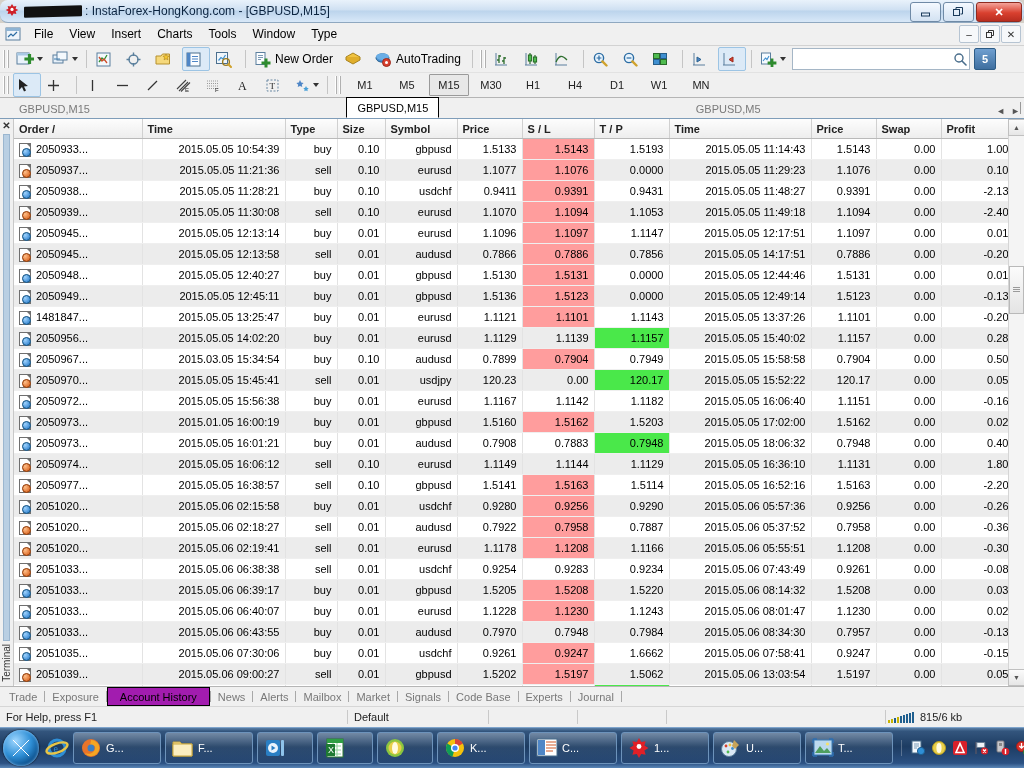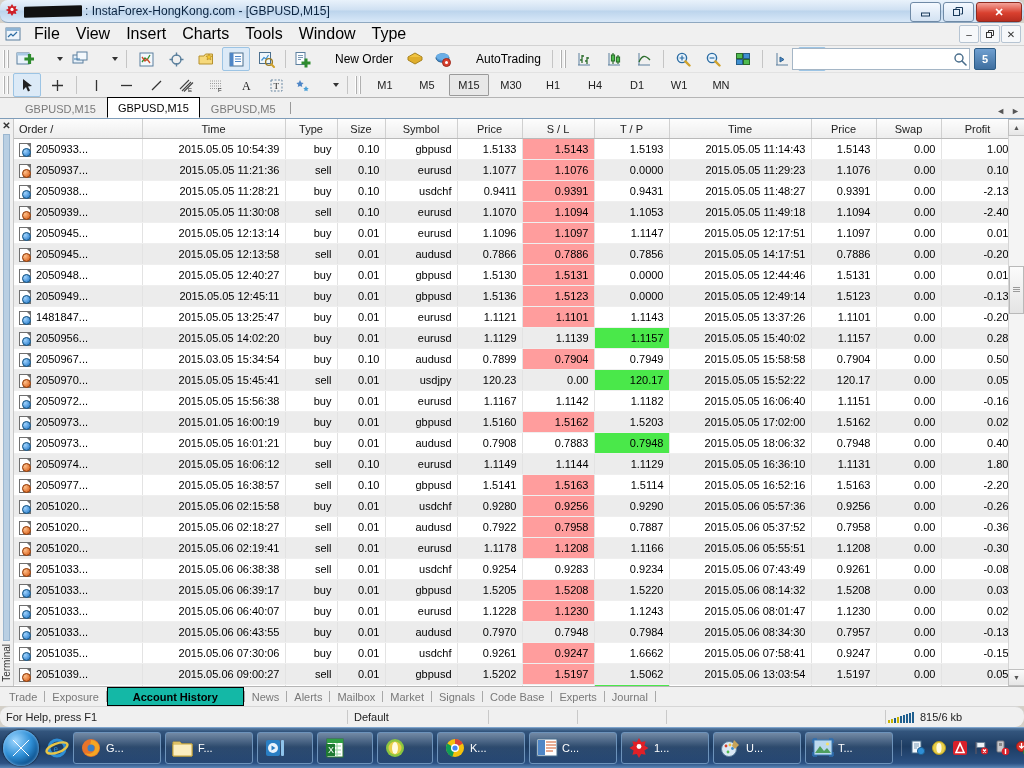--- a/index.html
+++ b/index.html
@@ -28,55 +28,55 @@
           background:linear-gradient(180deg,#f4f9ff,#d3e2f2);
           display:flex;align-items:center;justify-content:center;color:#1a3a5a;font-size:11px;}
   .winbtn.close{background:linear-gradient(180deg,#f4a39a,#d9402f 55%,#b82d20);border-color:#8e2b20;color:#fff;font-weight:bold;width:44px;}
 
   
   .menubar{
     height:22px;flex:0 0 22px;background:#f0f0f0;border-bottom:1px solid #d2d2d2;
     display:flex;align-items:center;position:relative;
   }
   .menubar .mdi-icon{width:18px;height:18px;margin:0 4px;flex:0 0 18px;position:relative;}
-  .menuitem{padding:13px 8px;color:#000;font-size:16px;cursor:default;}
+  .menuitem{padding:13px 8px;color:#000;font-size:12px;cursor:default;}
   .mdibtns{position:absolute;right:3px;top:2px;display:flex;gap:1px;}
   .mdibtn{width:18px;height:16px;border:1px solid #b6c4d2;background:#f6f8fa;border-radius:2px;
           display:flex;align-items:center;justify-content:center;font-size:10px;color:#333;}
 
   
   .toolbar{
     height:26px;flex:0 0 26px;background:#f0f0f0;display:flex;align-items:center;
     border-bottom:1px solid #e2e2e2;position:relative;
   }
   .toolbar.row2{height:24px;flex:0 0 24px;border-bottom:1px solid #b5b5b5;}
   .grip{width:6px;height:18px;margin:0 3px;flex:0 0 6px;
         background:linear-gradient(90deg,#fff 0 1px,#b0b0b0 1px 2px,transparent 2px 4px,#fff 4px 5px,#b0b0b0 5px 6px);
         background-size:6px 100%;}
   .tbsep{width:1px;height:18px;background:#c5c5c5;margin:0 4px;flex:0 0 1px;}
-  .tbtn{height:22px;min-width:22px;display:flex;align-items:center;justify-content:center;
-        padding:0 2px;margin:16px 1px;border:1px solid transparent;border-radius:2px;flex:0 0 auto;gap:20px;}
+  .tbtn{height:22px;min-width:22px;display:flex;align-items:center;
+        padding:0 2px;margin:16px 1px;border:1px solid transparent;border-radius:2px;flex:0 0 auto;}
   .tbtn.pressed{border-color:#9cc4e4;background:#dceaf7;}
   .tbtn .lbl{font-size:12px;color:#000;margin-left:4px;margin-right:3px;white-space:nowrap;}
   .caret{width:0;height:0;border-left:3px solid transparent;border-right:3px solid transparent;
          border-top:4px solid #333;margin-left:3px;}
   .tfbtn{height:20px;min-width:26px;padding:0 6px;display:flex;align-items:center;justify-content:center;
          font-size:11px;color:#222;border:1px solid transparent;border-radius:1px;margin:0 1px;}
   .tfbtn.active{border-color:#9a9a9a;background:#e8e8e8;}
   .searchwrap{position:absolute;right:28px;top:2px;display:flex;align-items:center;}
   .searchbox{width:170px;height:20px;border:1px solid #a5b6c6;background:#fff;display:flex;align-items:center;
              padding:0 2px 0 4px;}
   .searchbox input{border:0;outline:0;flex:1;font-size:11px;font-family:"Liberation Sans",sans-serif;background:transparent;}
   .mqlbadge{width:20px;height:20px;margin-left:4px;background:linear-gradient(180deg,#6f9fd0,#3f6f9f);
             border:1px solid #2d5c86;border-radius:2px;color:#fff;font-size:11px;font-weight:bold;
             display:flex;align-items:center;justify-content:center;}
 
   
   .charttabs{height:20px;flex:0 0 20px;background:#f0f0f0;display:flex;align-items:flex-end;
-             border-bottom:1px solid #7f9db9;position:relative;padding-left:14px;}
+             border-bottom:1px solid #7f9db9;position:relative;padding-left:8px;justify-content:space-between;}
   .ctab{height:17px;padding:0 10px;display:flex;align-items:center;font-size:11px;color:#7a7a7a;
         background:#f0f0f0;border:1px solid transparent;}
   .ctab.active{background:#fff;border:1px solid #000;border-bottom-color:#fff;color:#000;height:19px;position:relative;z-index:2;}
   .ctab-div{width:1px;height:12px;background:#999;align-self:center;margin:0 3px;}
   .ctabnav{position:absolute;right:4px;bottom:2px;display:flex;gap:6px;color:#555;font-size:9px;}
 
   
   .terminal{flex:1 1 auto;display:flex;min-height:0;background:#fff;position:relative;}
   .termside{width:13px;flex:0 0 13px;background:#f0f0f0;border-right:1px solid #c8c8c8;
             display:flex;flex-direction:column;align-items:center;}
@@ -84,33 +84,33 @@
   .termside .vbar{width:5px;flex:1;background:#b9cfe3;margin:3px 0;border:1px solid #9bb6cf;}
   .termside .vtext{writing-mode:vertical-rl;transform:rotate(180deg);font-size:10px;color:#333;margin-bottom:4px;}
 
   .gridwrap{flex:1 1 auto;display:flex;flex-direction:column;min-width:0;}
   .gridscroll{flex:1 1 auto;overflow:hidden;position:relative;}
 
   table.grid{border-collapse:collapse;width:100%;table-layout:fixed;font-size:11px;}
   table.grid th{
     background:linear-gradient(180deg,#fdfdfd,#ededed);
     border-right:1px solid #d0d0d0;border-bottom:1px solid #b9b9b9;
-    font-weight:normal;color:#222;height:19px;padding:0 5px;white-space:nowrap;
+    font-weight:bold;color:#222;height:19px;padding:0 5px;white-space:nowrap;
   }
   table.grid td{
     border-right:1px solid #e3e3e3;border-bottom:1px solid #efefef;
     height:20px;padding:0 5px;white-space:nowrap;color:#000;
   }
   tr.even td{background:#ffffff;}
   tr.odd  td{background:#ececec;}
   td.num{text-align:right;}
   td.hl-red{background:#ff9d9d !important;}
   td.hl-green{background:#4ae84a !important;}
   th.ta-l{text-align:left;}
-  th.ta-r{text-align:center;}
+  th.ta-r{text-align:left;}
 
   .ordercell{display:flex;align-items:center;gap:5px;}
   .ordericon{width:12px;height:13px;position:relative;flex:0 0 12px;}
   .ordericon .page{position:absolute;left:0;top:0;width:10px;height:12px;background:#fff;border:1px solid #6f6f6f;}
   .ordericon .fold{position:absolute;right:1px;top:0;width:0;height:0;border-left:4px solid transparent;border-top:4px solid #6f6f6f;}
   .ordericon .dot{position:absolute;left:3px;bottom:-1px;width:7px;height:7px;border-radius:50%;border:1px solid #2a4f73;}
   .ordericon .dot.buy{background:radial-gradient(circle at 30% 30%,#9fd4ff,#1c72c4);border-color:#14527f;}
   .ordericon .dot.sell{background:radial-gradient(circle at 30% 30%,#ffc08a,#d4550e);border-color:#8d3a08;}
 
   
@@ -121,26 +121,26 @@
   .vs-track{flex:1;width:15px;background:#f4f4f4;position:relative;}
   .vs-thumb{position:absolute;left:0;width:13px;height:46px;top:130px;border:1px solid #b9b9b9;
             background:linear-gradient(180deg,#fbfbfb,#e4e4e4);}
   .vs-thumb .gr{position:absolute;left:3px;top:20px;width:7px;height:5px;
         background:linear-gradient(180deg,#9a9a9a 0 1px,transparent 1px 2px,#9a9a9a 2px 3px,transparent 3px 4px,#9a9a9a 4px 5px);}
 
   
   .termtabs{height:19px;flex:0 0 19px;background:#f0f0f0;display:flex;align-items:center;
             border-top:1px solid #b5b5b5;padding-left:2px;overflow:hidden;}
   .ttab{height:15px;padding:0 7px;display:flex;align-items:center;font-size:11px;color:#787878;}
-  .ttab.active{height:17px;background:#14b8a6;border:1px solid #000;color:#000;padding:0 25px;font-weight:bold;}
+  .ttab.active{height:17px;background:#a21caf;border:1px solid #000;color:#000;padding:0 12px;}
   .ttab-div{width:1px;height:11px;background:#a8a8a8;}
 
   
   .statusbar{height:20px;flex:0 0 20px;background:#f0f0f0;border-top:1px solid #d6d6d6;
-             display:flex;align-items:center;font-size:11px;color:#222;border-radius:9px;}
+             display:flex;align-items:center;font-size:11px;color:#222;}
   .sb-cell{height:14px;display:flex;align-items:center;padding:0 6px;border-right:1px solid #c9c9c9;}
   .sb-grow{flex:1;}
   .netbars{display:flex;align-items:flex-end;gap:1px;height:11px;margin:0 6px 0 2px;}
   .netbars i{width:2px;display:block;}
 
   
   .taskbar{height:40px;flex:0 0 40px;
            background:linear-gradient(180deg,#5a7fa6 0%,#33557d 8%,#1d3c62 46%,#2b5183 88%,#5b87b8 100%);
            display:flex;align-items:center;border-top:1px solid #7ea4cc;padding-left:2px;}
   .startorb{width:36px;height:36px;border-radius:50%;flex:0 0 36px;margin:0 4px 0 1px;position:relative;

